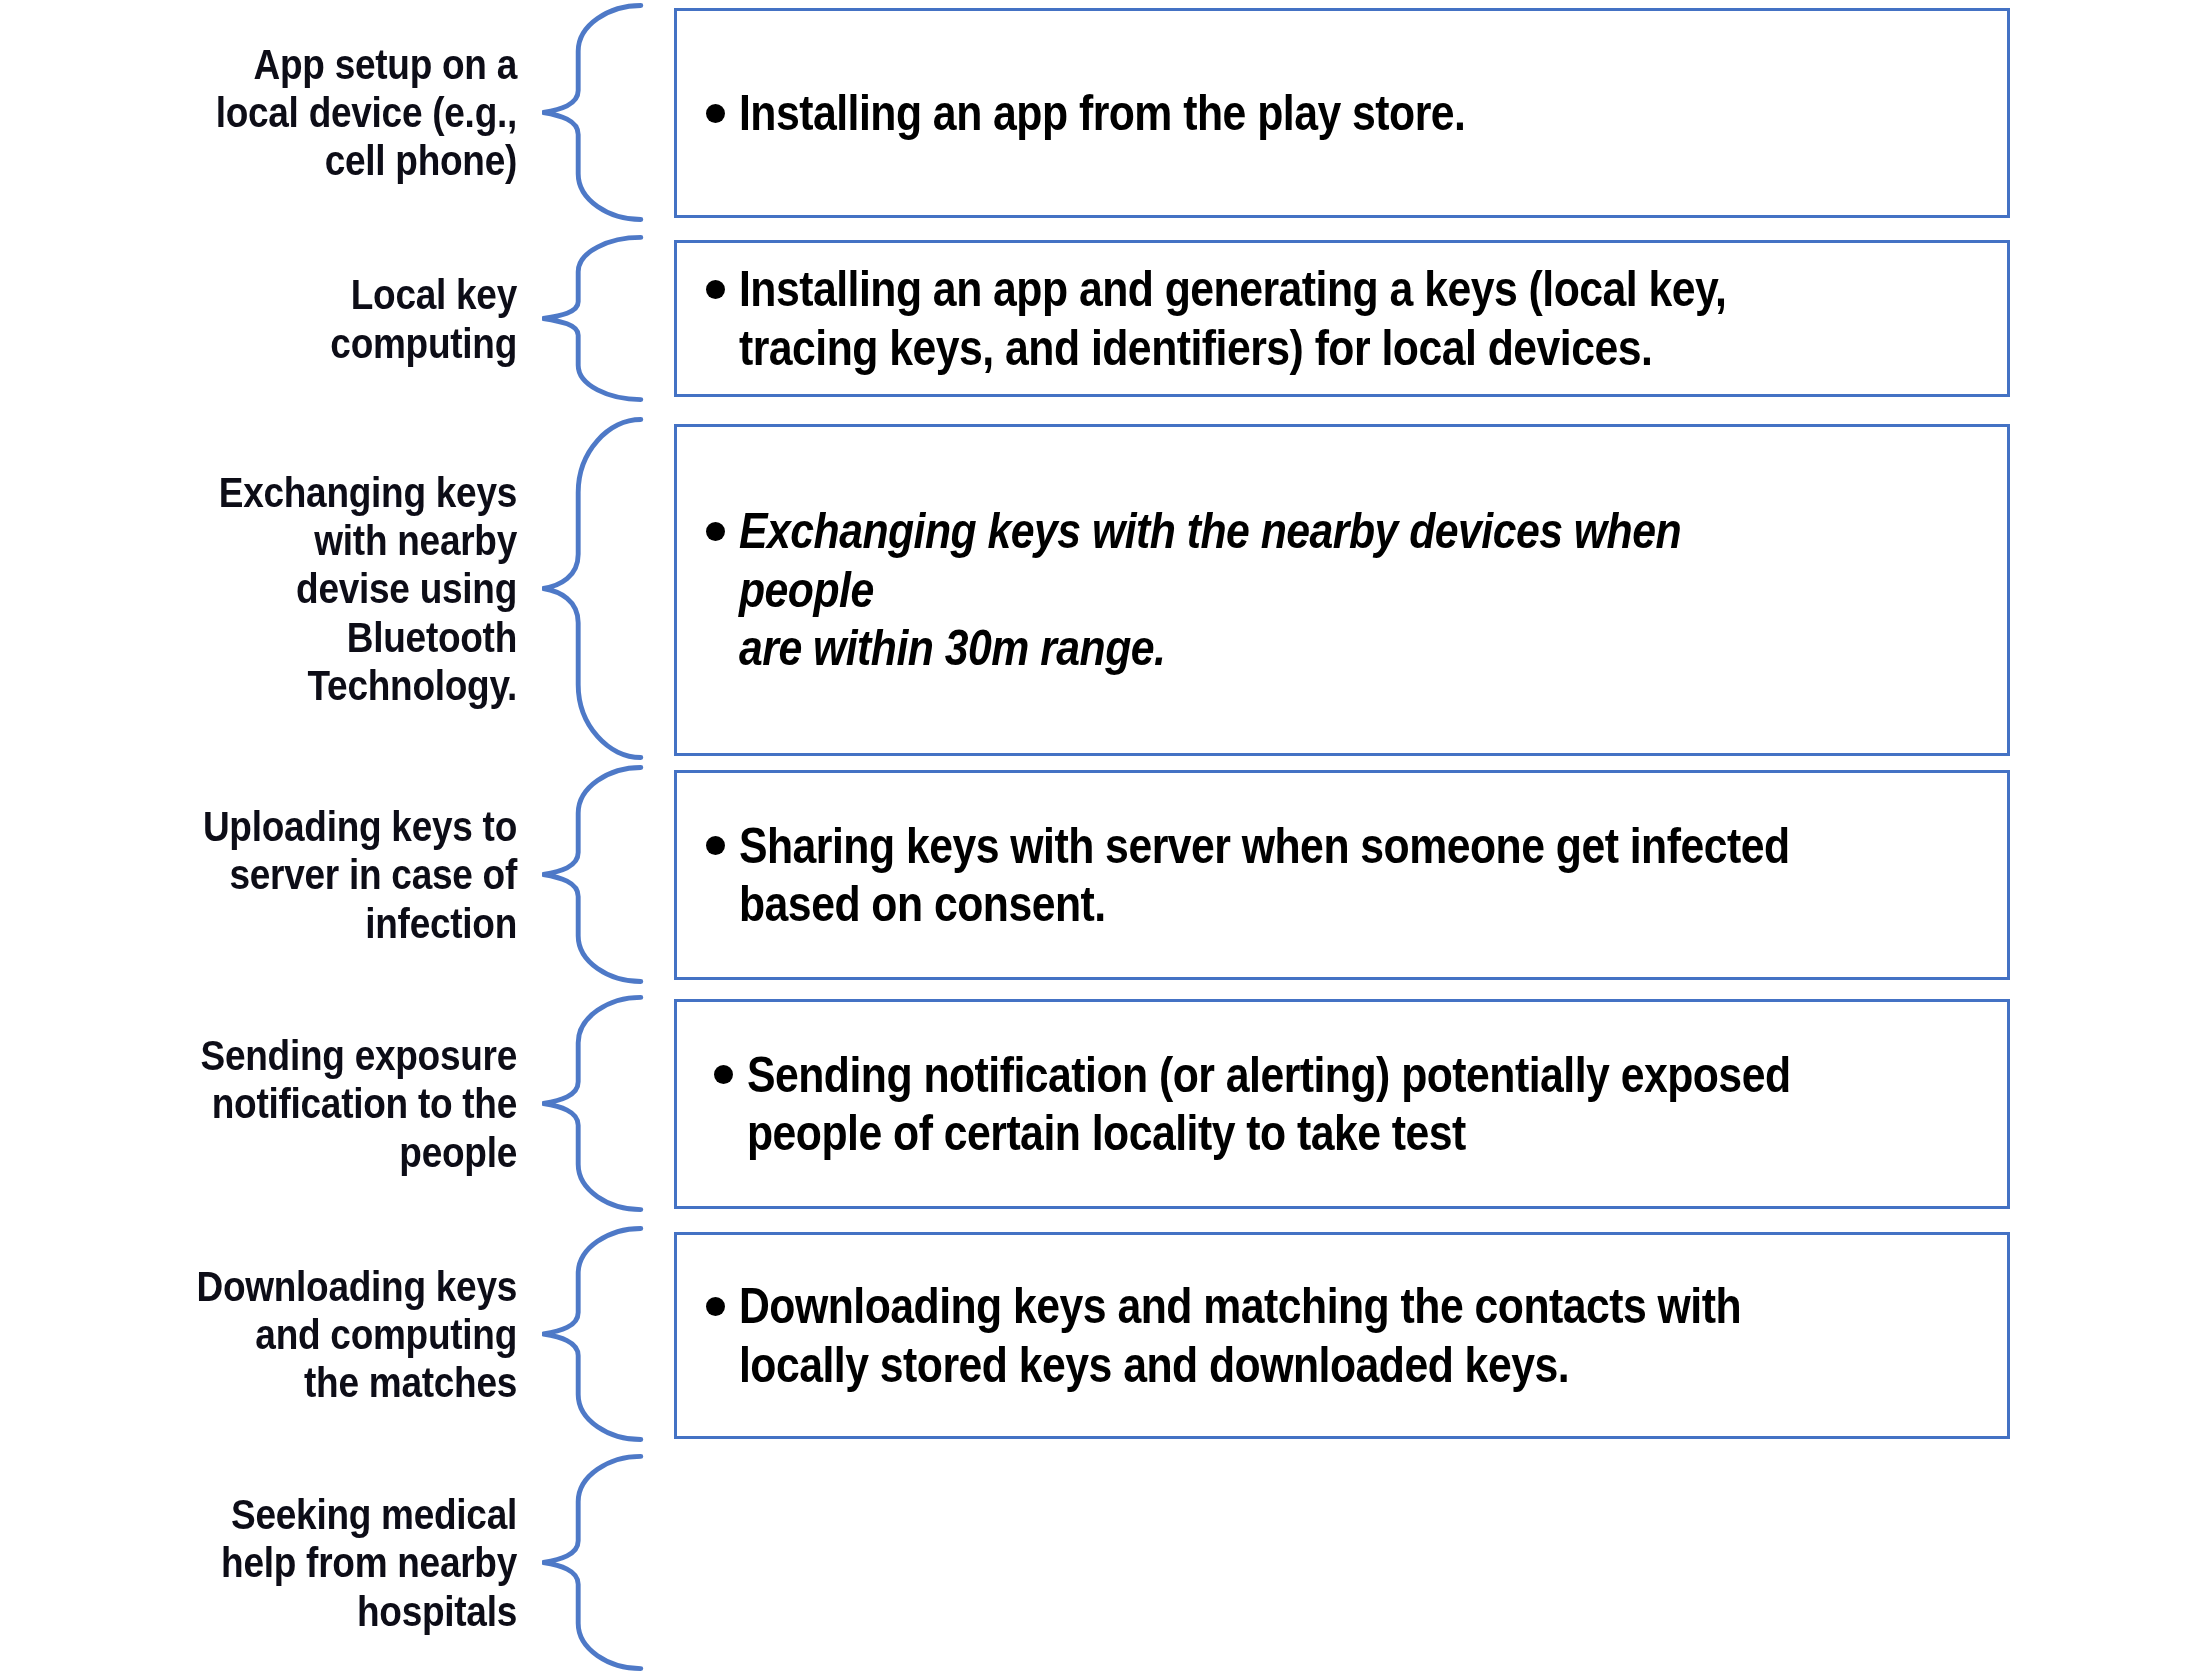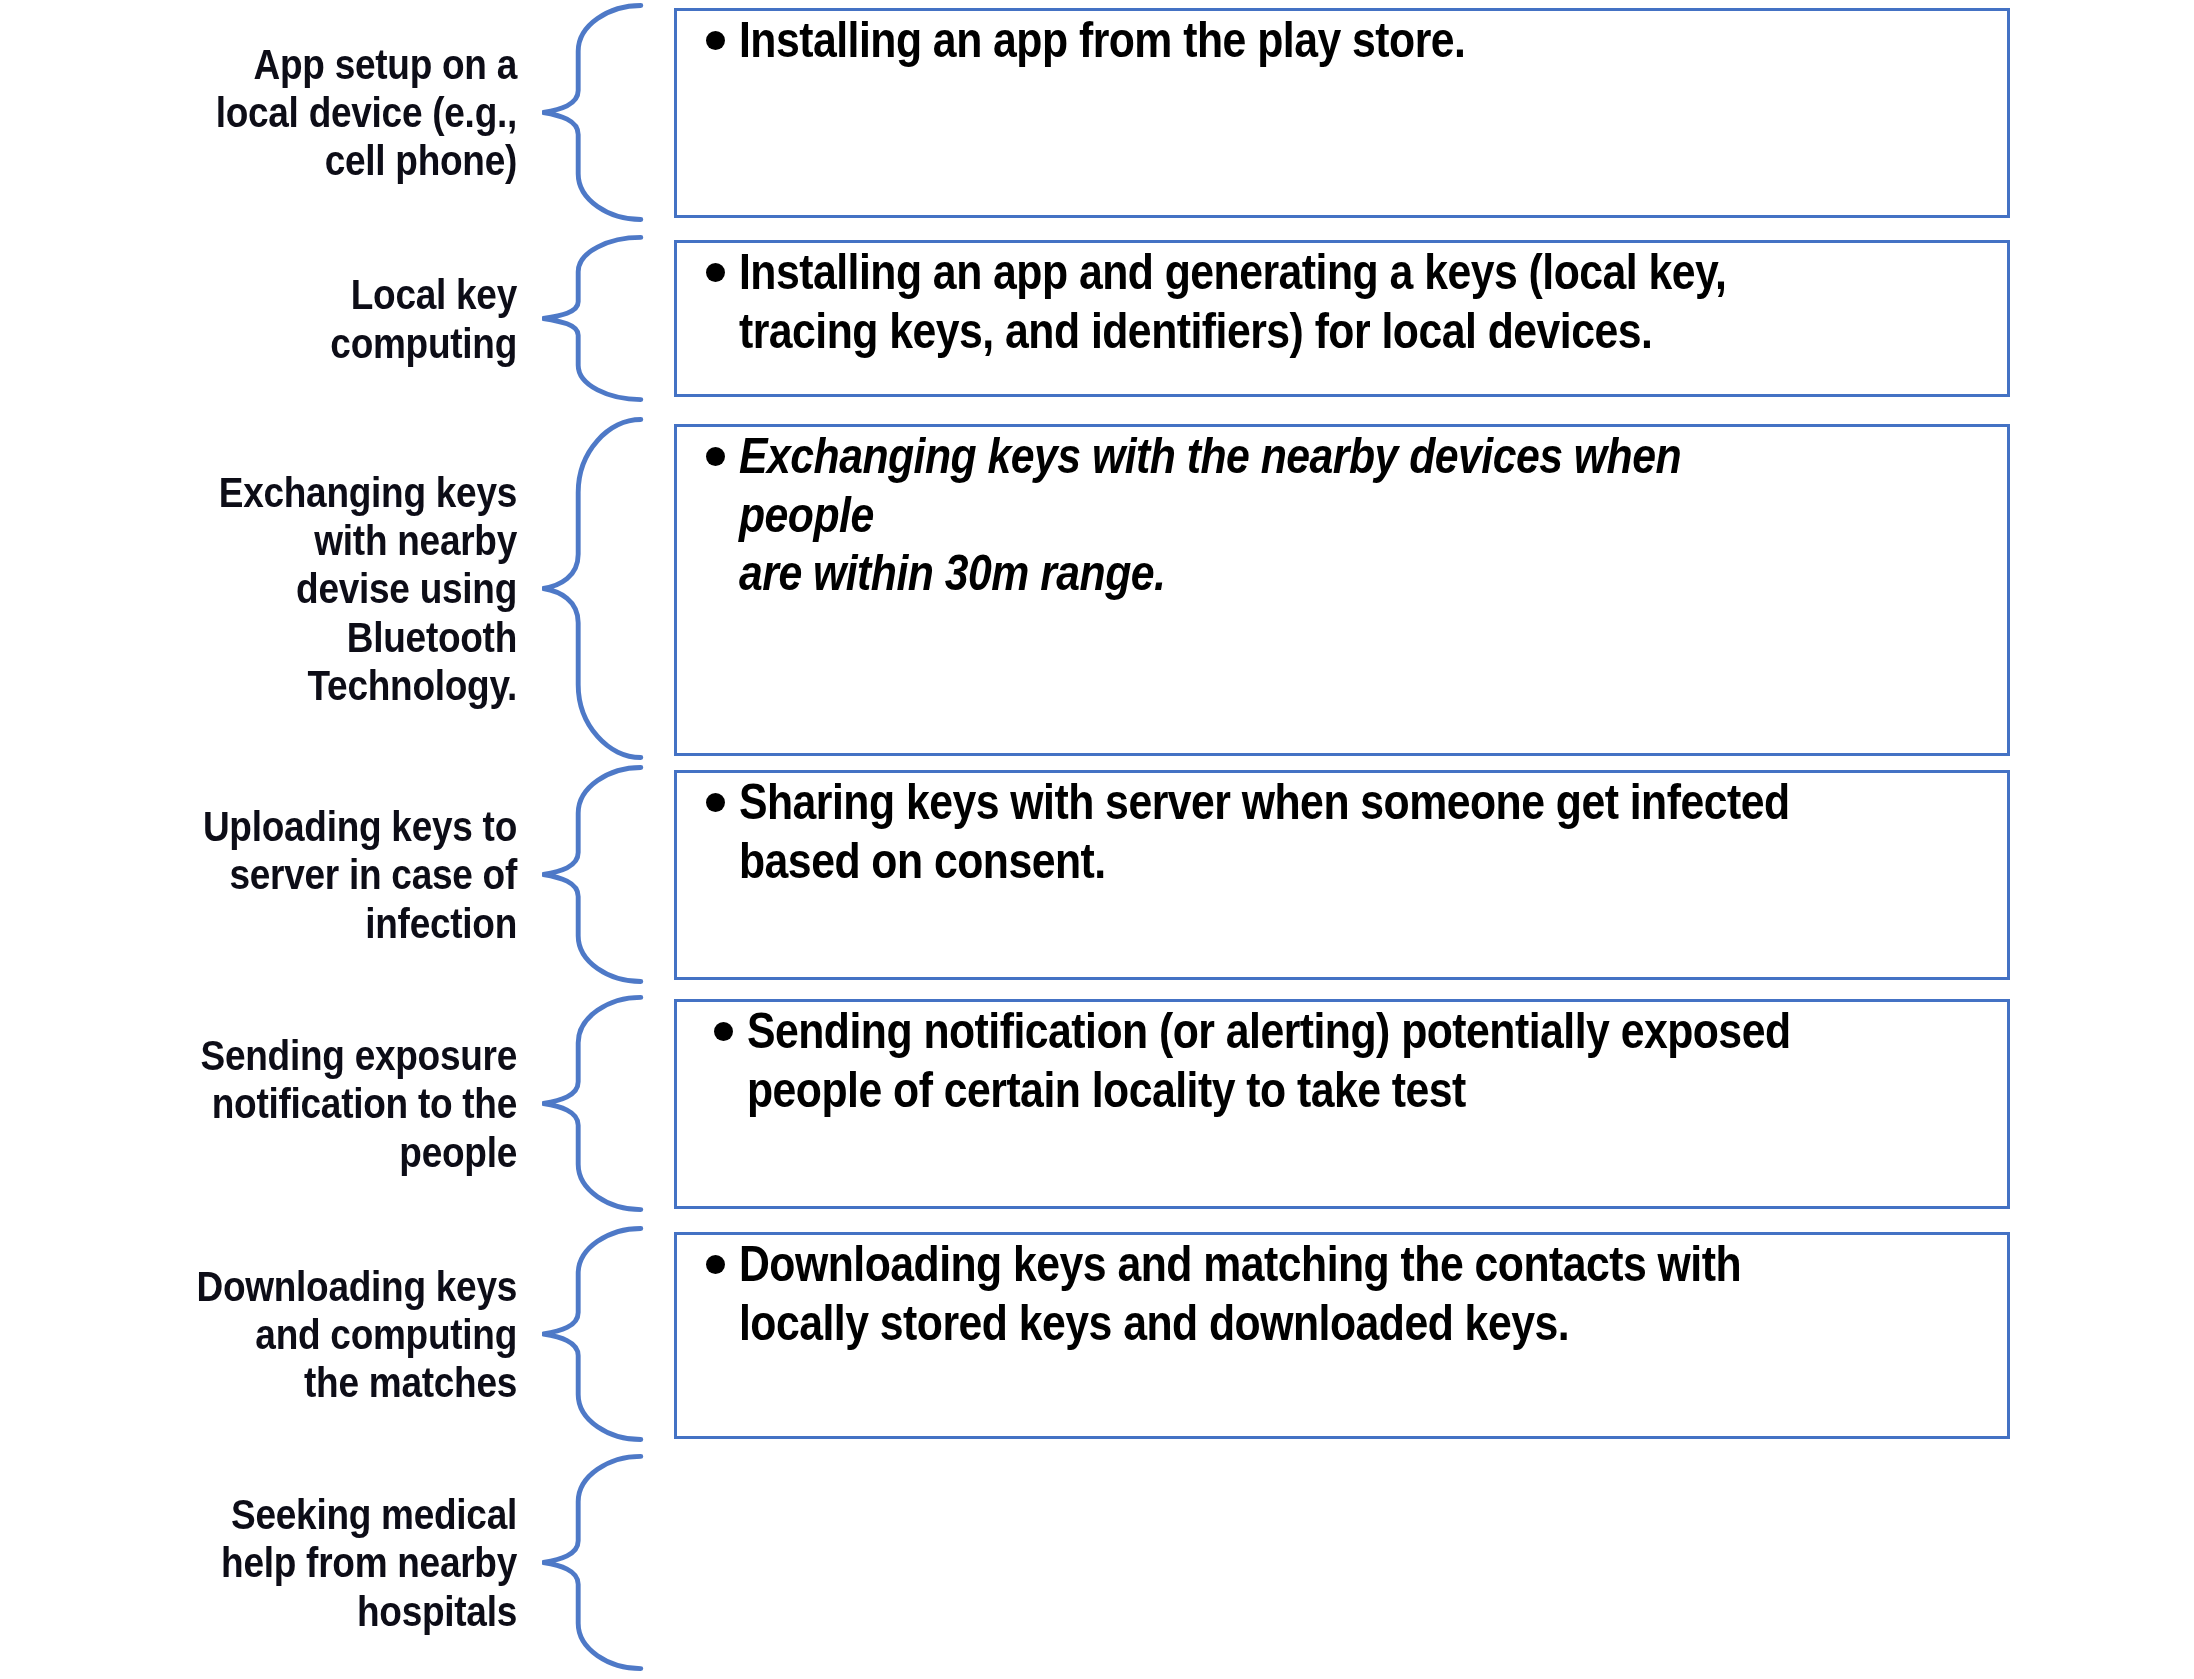--- a/index.html
+++ b/index.html
@@ -54,21 +54,21 @@
 
   
   .box {
     position: absolute;
     left: 674px;
     width: 1336px;
     box-sizing: border-box;
     border: 3.5px solid #4472c4;
     background: #ffffff;
     display: flex;
-    align-items: flex-start;
+    align-items: center;
   }
   .bullet-item {
     position: relative;
     display: flex;
     align-items: flex-start;
     padding-left: 29px;
     padding-right: 16.7px;
     width: 100%;
     box-sizing: border-box;
   }

